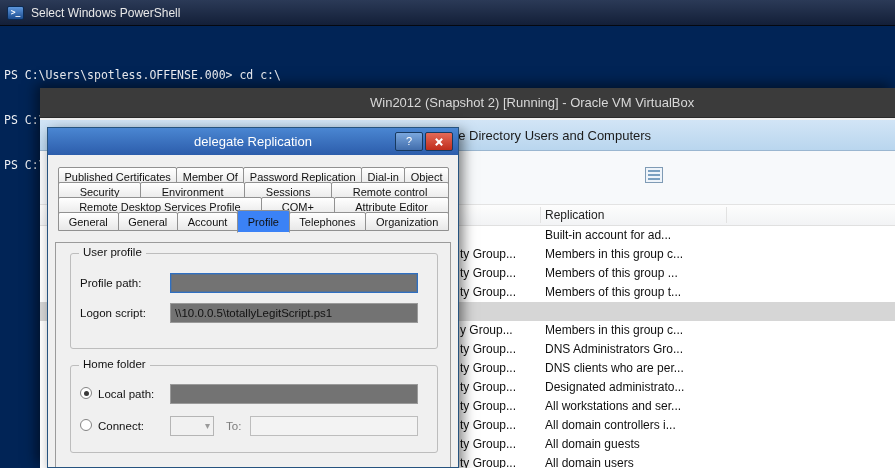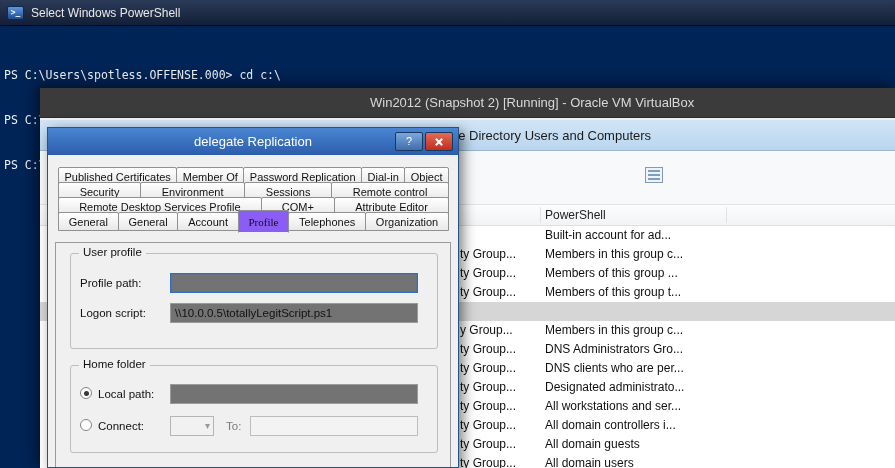--- a/index.html
+++ b/index.html
@@ -61,21 +61,21 @@
     width:9px; height:2px; background:#fff; }
   .x-shape::before { transform:translate(-50%,-50%) rotate(45deg); }
   .x-shape::after  { transform:translate(-50%,-50%) rotate(-45deg); }
 
   .tabs { position:absolute; top:39px; left:10px; width:390px; }
   .tab-row { display:flex; height:15px; }
   .tab { flex:1 1 auto; height:19px; padding:2px 4px 0; font-size:11px; line-height:14px; text-align:center;
     white-space:nowrap; color:#111; background:linear-gradient(180deg,#ffffff,#e8e8e8);
     border:1px solid #919191; border-radius:2px 2px 0 0; margin-right:-1px; }
   .tab.active { position:relative; z-index:6; height:23px; margin-top:-2px; padding-top:4px;
-    background:#8b5cf6; border-bottom:1px solid #f0f0f0;font-family:Liberation Serif, serif; }
+    background:#3b82f6; border-bottom:1px solid #f0f0f0; }
   .tab-panel { position:absolute; top:114px; left:7px; right:7px; bottom:0;
     border:1px solid #9b9b9b; border-bottom:none; background:#f0f0f0; }
 
   .group { position:absolute; left:14px; right:12px; border:1px solid #bdbdbd; border-radius:3px; }
   .group-label { position:absolute; top:-8px; left:8px; background:#f0f0f0; padding:0 4px;
     font-size:11.5px; color:#111; }
   .group-user { top:10px; height:96px; }
   .group-home { top:122px; height:88px; }
   .fld-label { position:absolute; font-size:11.5px; color:#111; white-space:nowrap; }
   .tbox { position:absolute; height:20px; border:1px solid #9a9a9a; background:#737373;
@@ -122,21 +122,21 @@
             <rect x="0.5" y="0.5" width="17" height="15" fill="#eef4fa" stroke="#7f9bb5"></rect>
             <line x1="3" y1="4" x2="15" y2="4" stroke="#4a7ba6" stroke-width="1.4"></line>
             <line x1="3" y1="8" x2="15" y2="8" stroke="#4a7ba6" stroke-width="1.4"></line>
             <line x1="3" y1="12" x2="15" y2="12" stroke="#4a7ba6" stroke-width="1.4"></line>
           </svg>
         </span>
       </div>
       <div class="aduc-listheader">
         <span class="col-sep s1"></span>
         <span class="col-sep s2"></span>
-        <span class="header-label">PowerShell</span>
+        <span class="header-label">Replication</span>
       </div>
       <div class="aduc-rows">
         <div class="lrow">
             <span class="c-type"></span>
             <span class="c-desc">Built-in account for ad...</span>
           </div>
         <div class="lrow">
             <span class="c-type">ty Group...</span>
             <span class="c-desc">Members in this group c...</span>
           </div>

